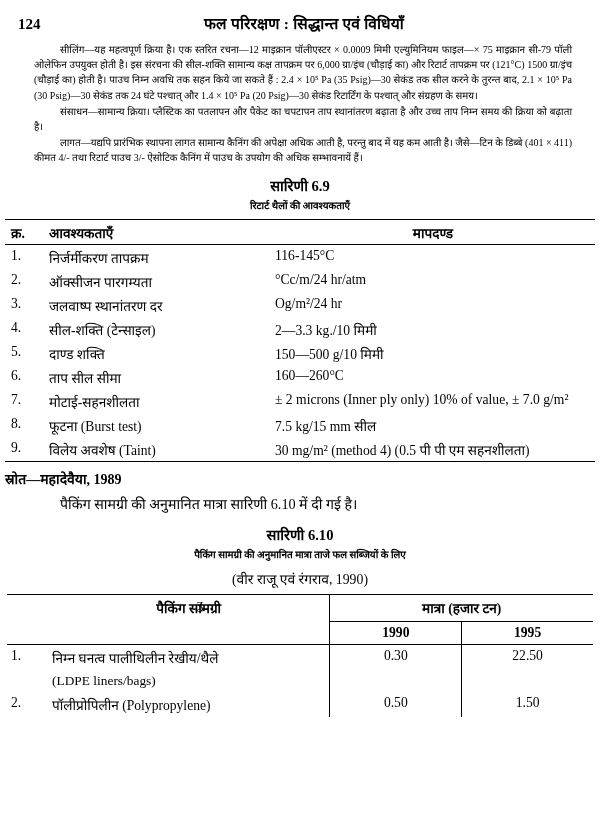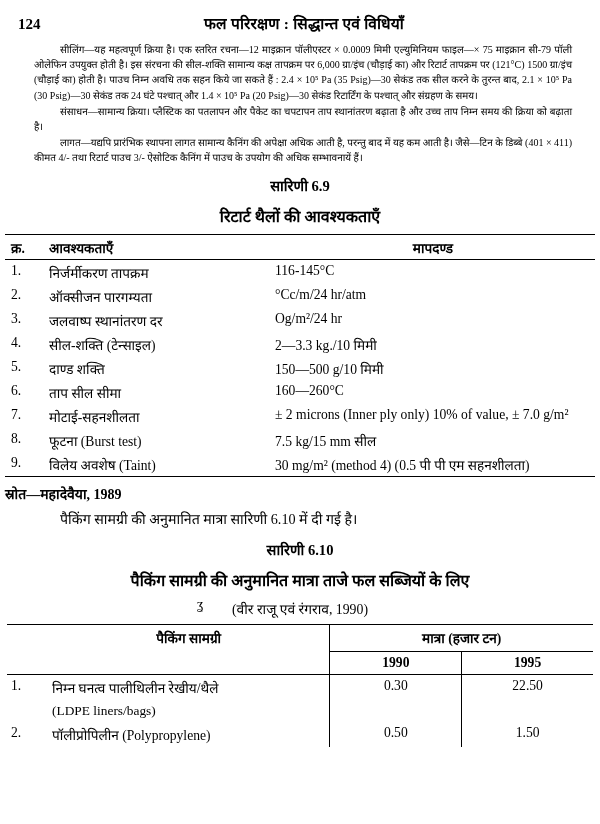--- a/index.html
+++ b/index.html
@@ -53,22 +53,22 @@
   }
   .tbl-caption {
     text-align: center;
     font-weight: bold;
     font-size: 14.6px;
     margin-top: 9px;
   }
   .tbl-subcaption {
     text-align: center;
     font-weight: bold;
-    font-size: 16px;
-    margin-top: 10px;
+    font-size: 10px;
+    margin-top: 3px;
   }
   .tbl-subcaption2 {
     text-align: center;
     font-size: 13.8px;
     margin-top: 8px;
   }
   table {
     border-collapse: collapse;
     width: calc(100% - 10px);
     margin: 6px 0 0 5px;

